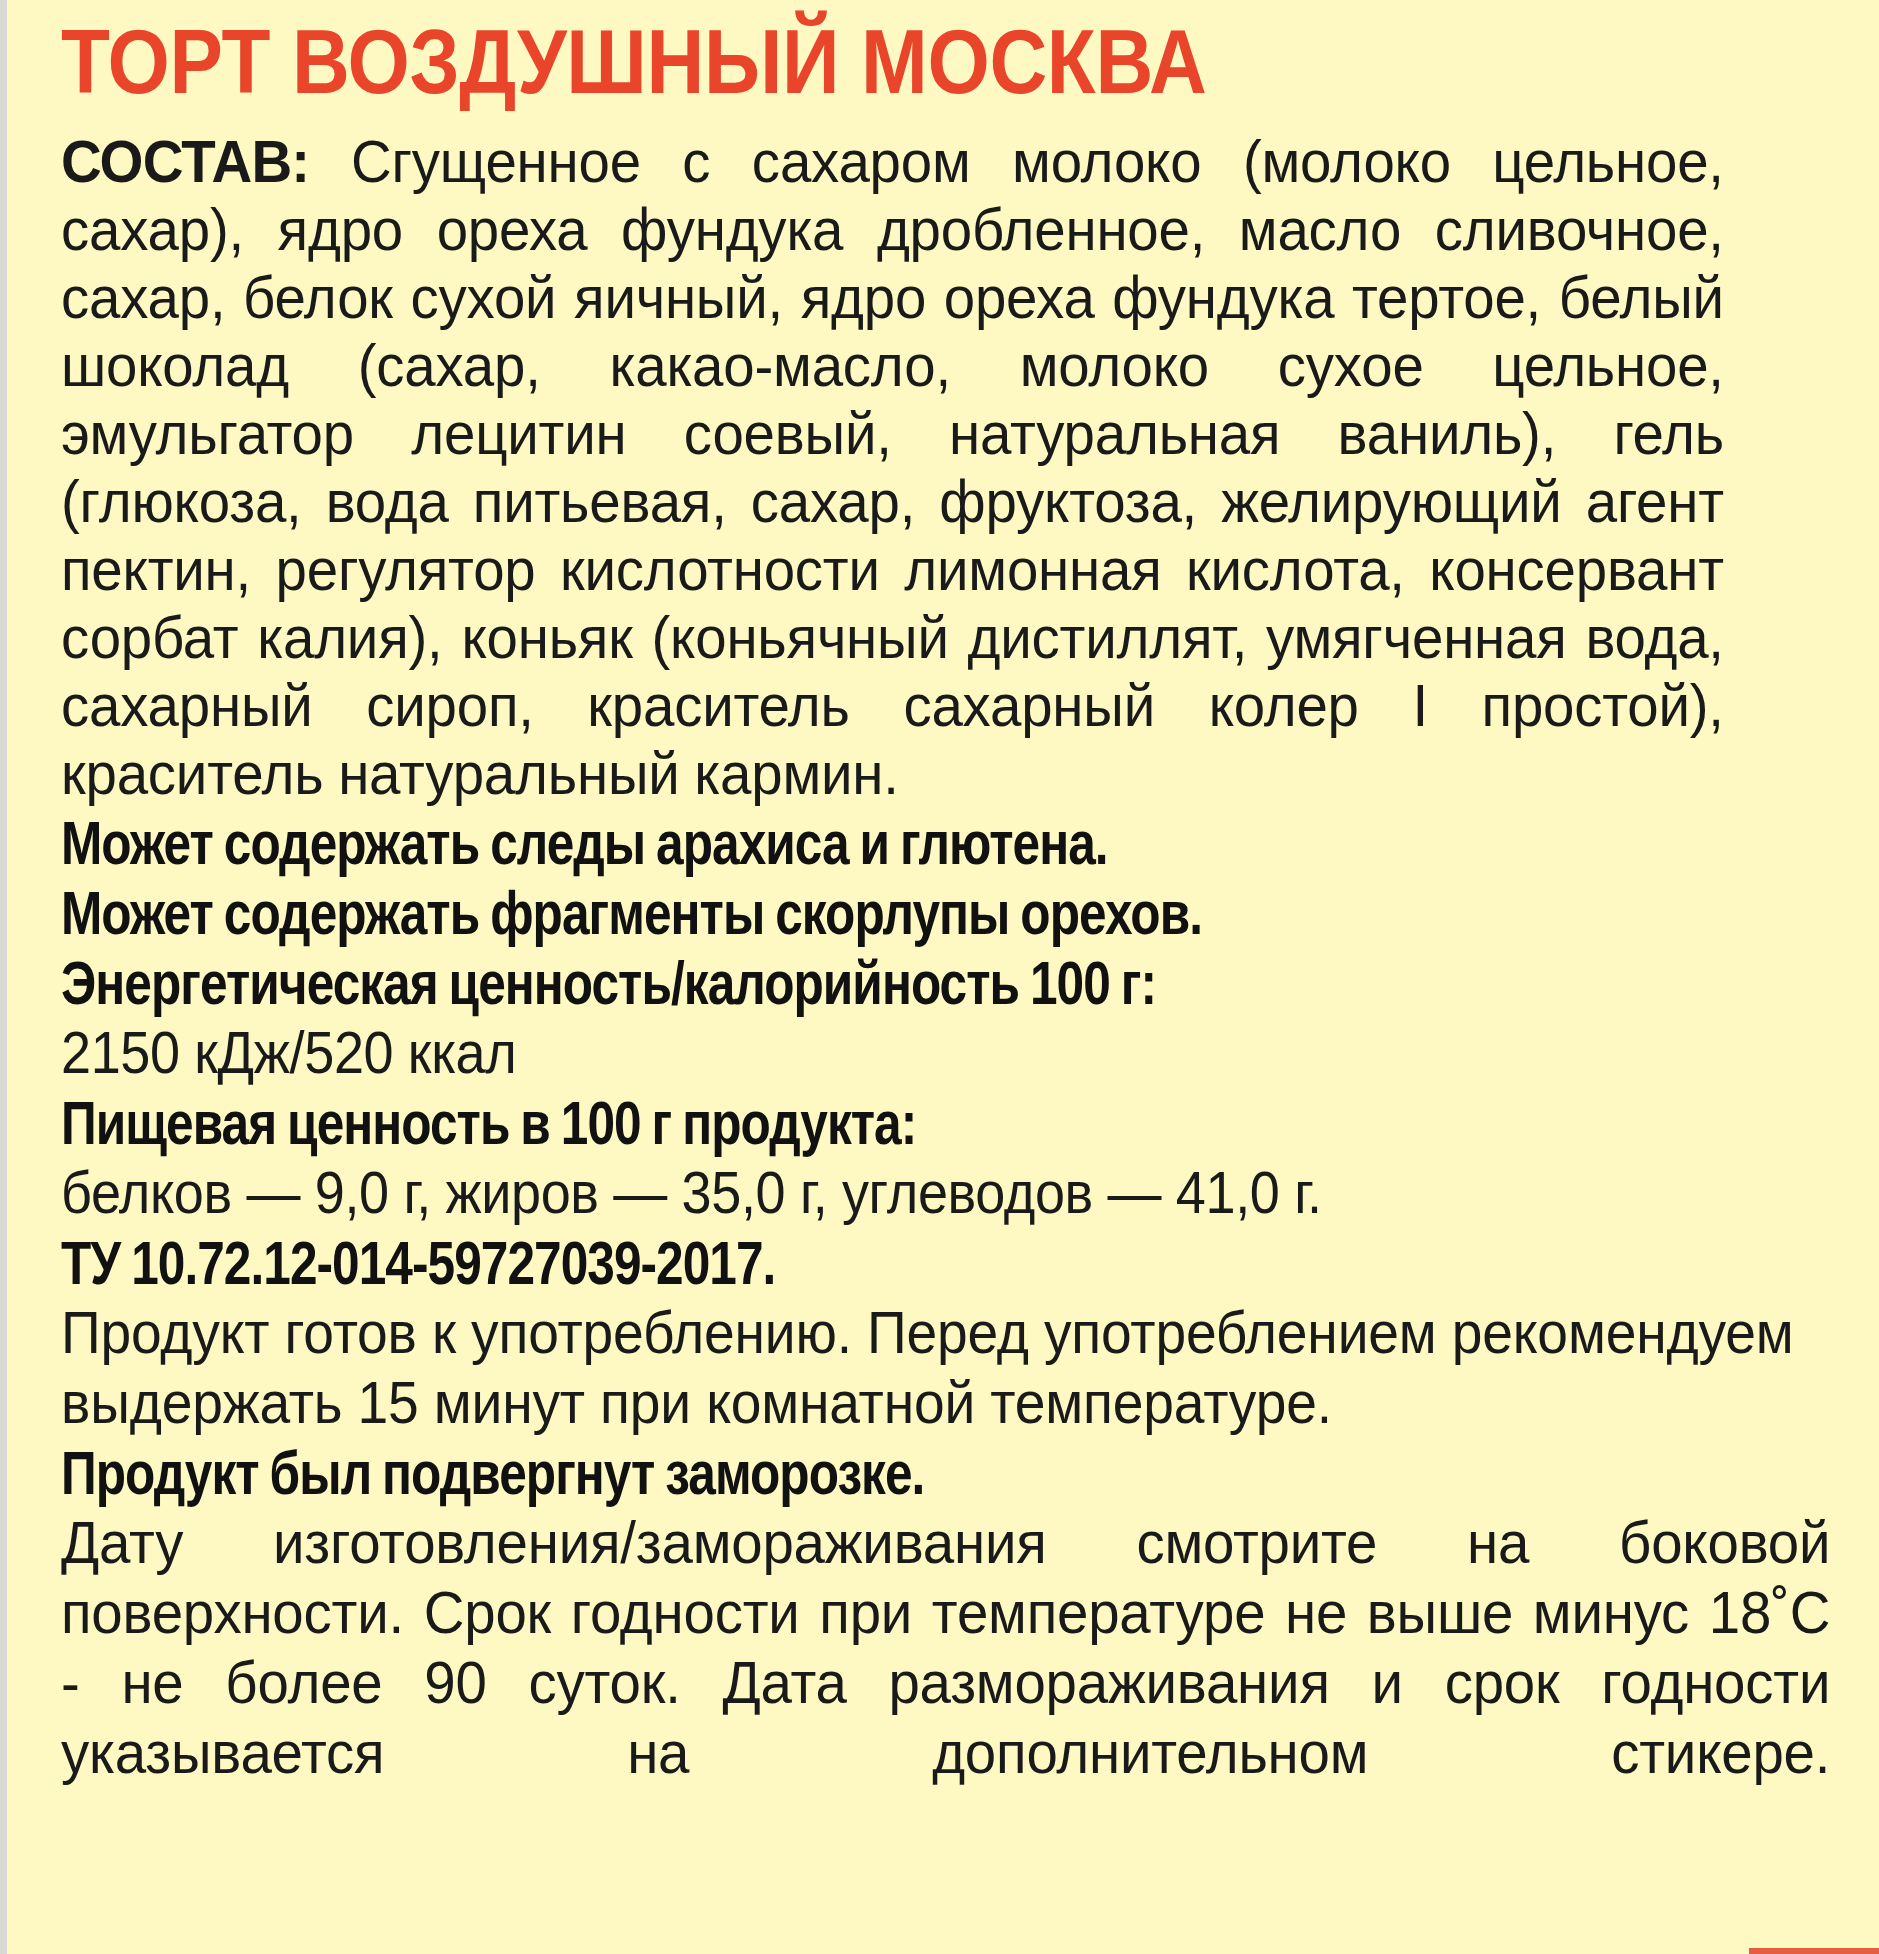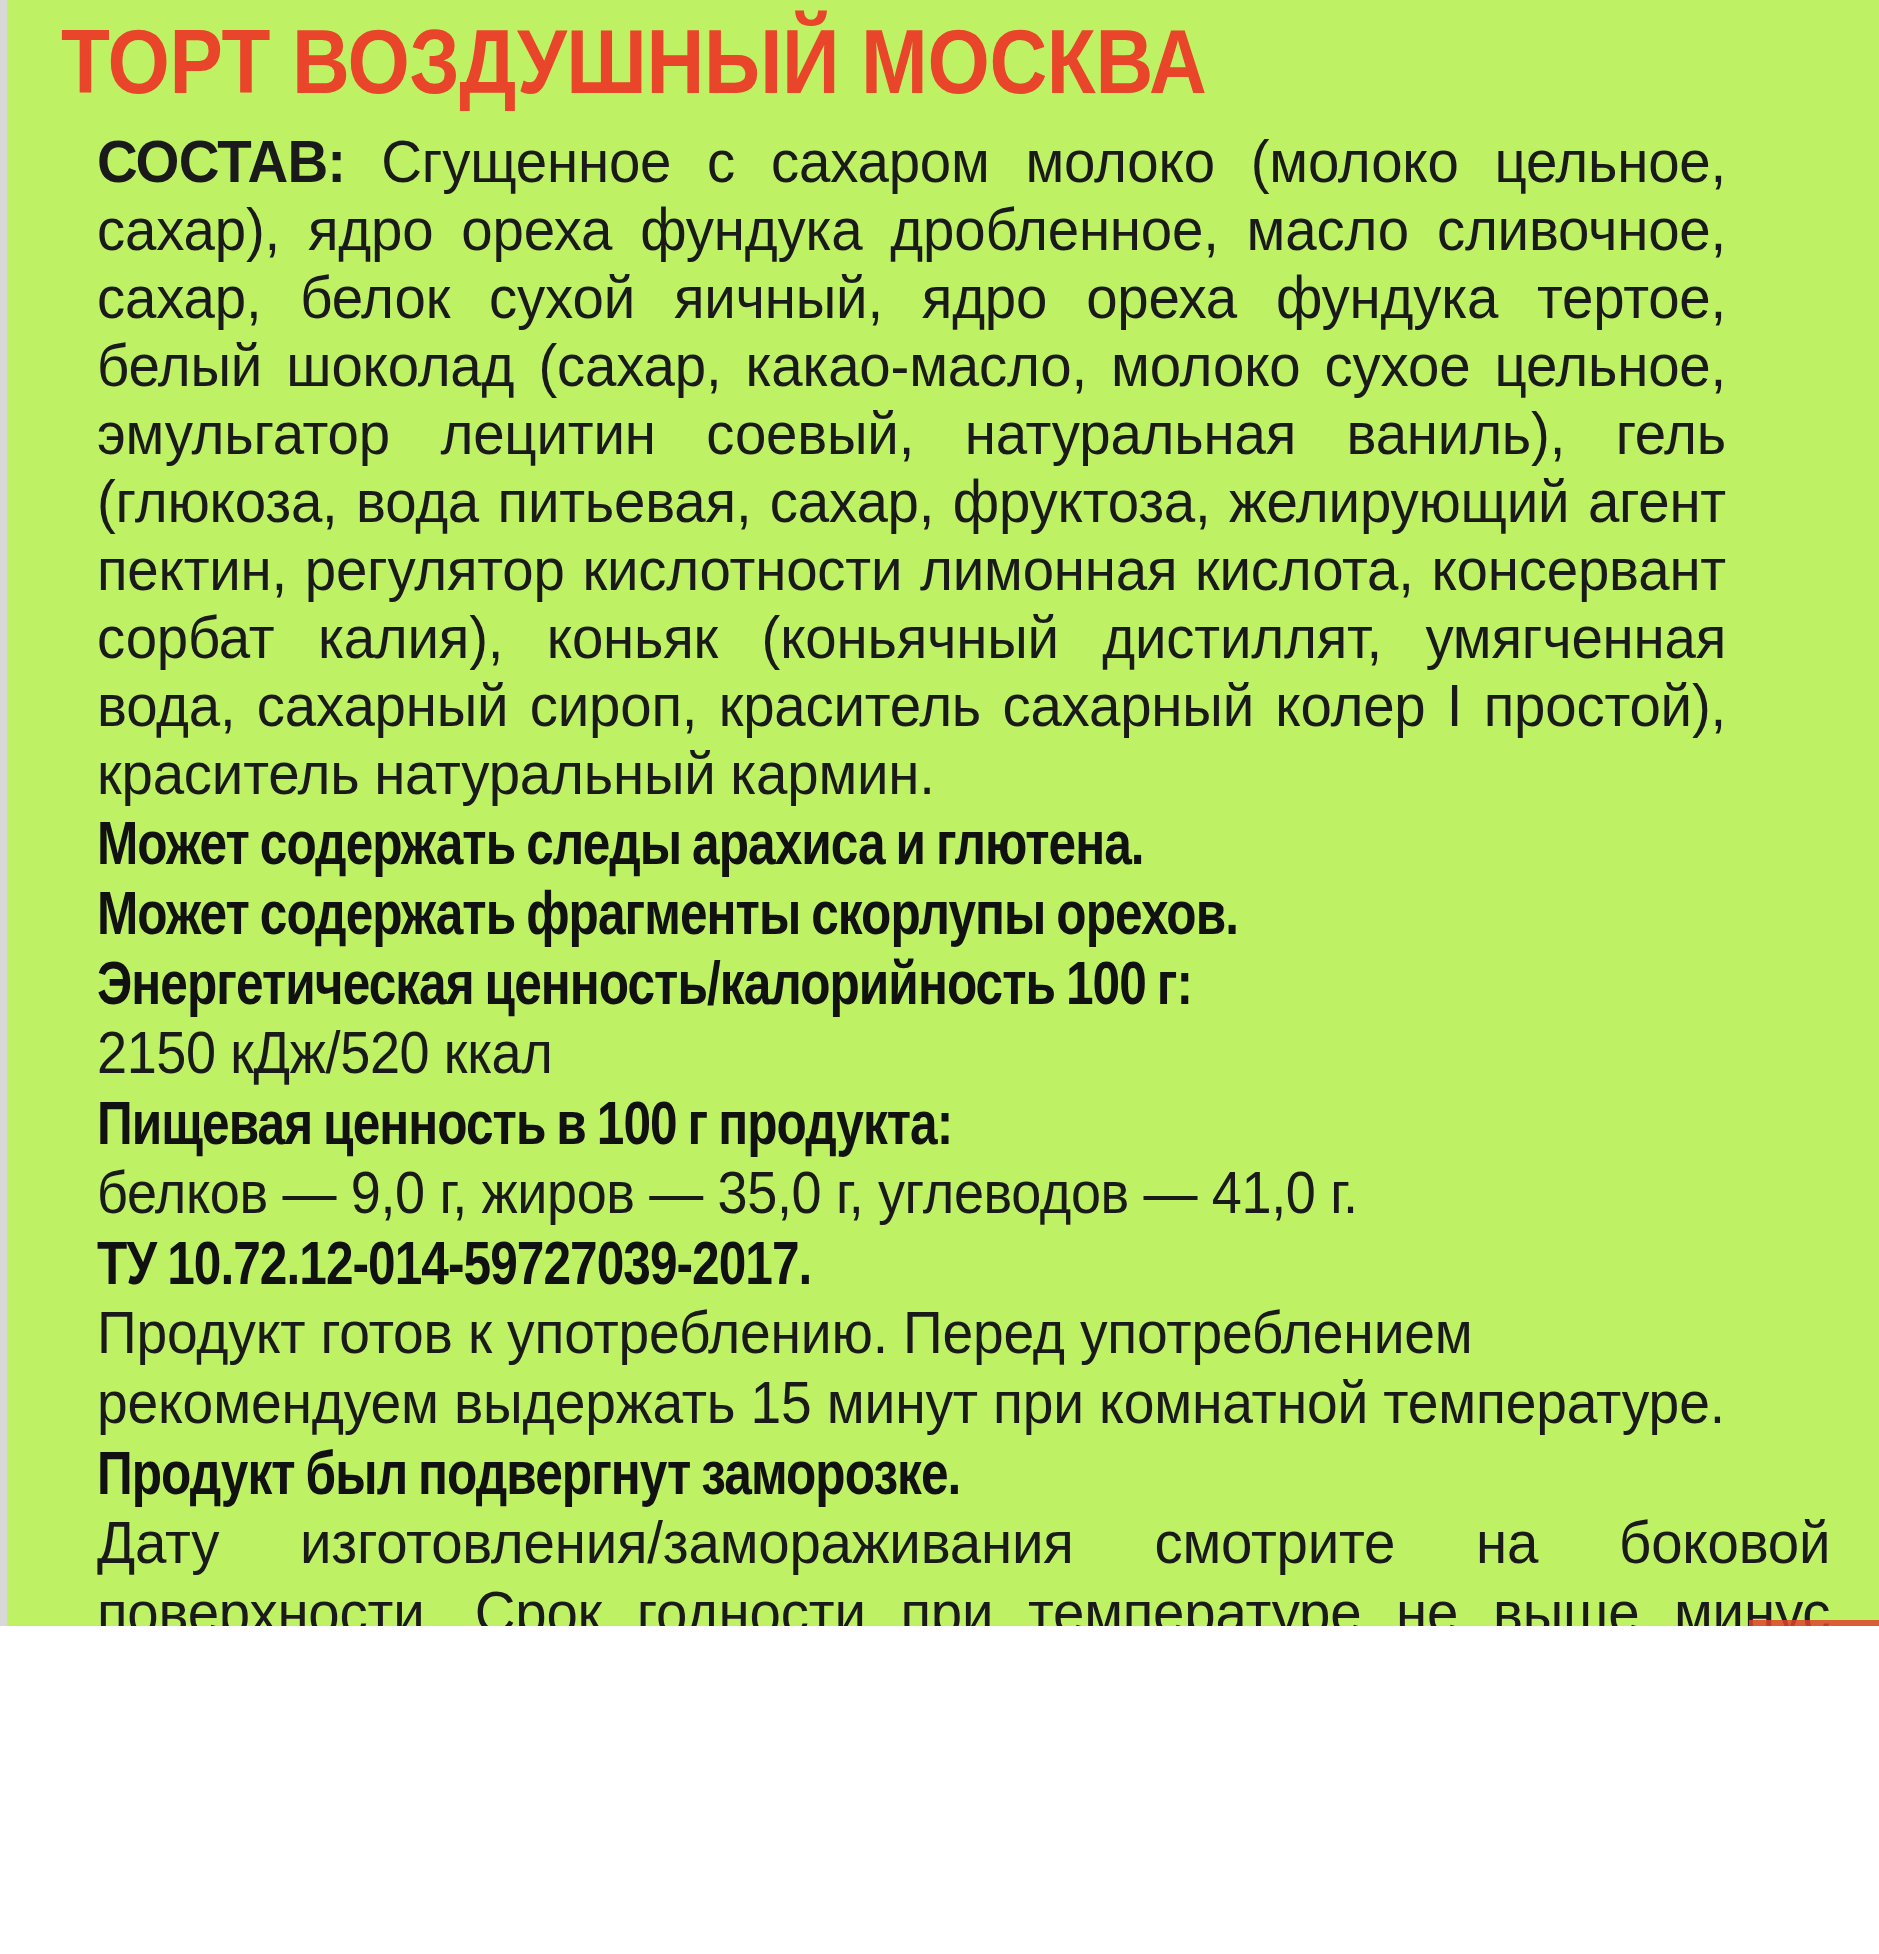--- a/index.html
+++ b/index.html
@@ -7,22 +7,22 @@
     padding: 0;
     background: #ffffff;
   }
   body {
     font-family: "Liberation Sans", "DejaVu Sans", sans-serif;
   }
 
   #label {
     position: relative;
     width: 1879px;
-    height: 1626px;
-    background: #bef264;
+    height: 1954px;
+    background: #fef9c3;
     overflow: hidden;
     box-sizing: border-box;
   }
 
   
   .edge-left {
     position: absolute;
     left: 0; top: 0;
     width: 7.3px; height: 100%;
     background: #d8d8d6;
@@ -55,21 +55,20 @@
     margin: 0;
     padding-top: 16.3px;
     transform: scaleX(0.88);
     transform-origin: left center;
     white-space: nowrap;
   }
 
   
   .body-block {
     margin-top: 21px;
-    margin-left: 36px;
   }
 
   p.line-group {
     margin: 0;
     color: #1a1a1a;
     font-size: 60px;
     line-height: 68px;
     text-align: justify;
     text-justify: inter-word;
     letter-spacing: -0.2px;

